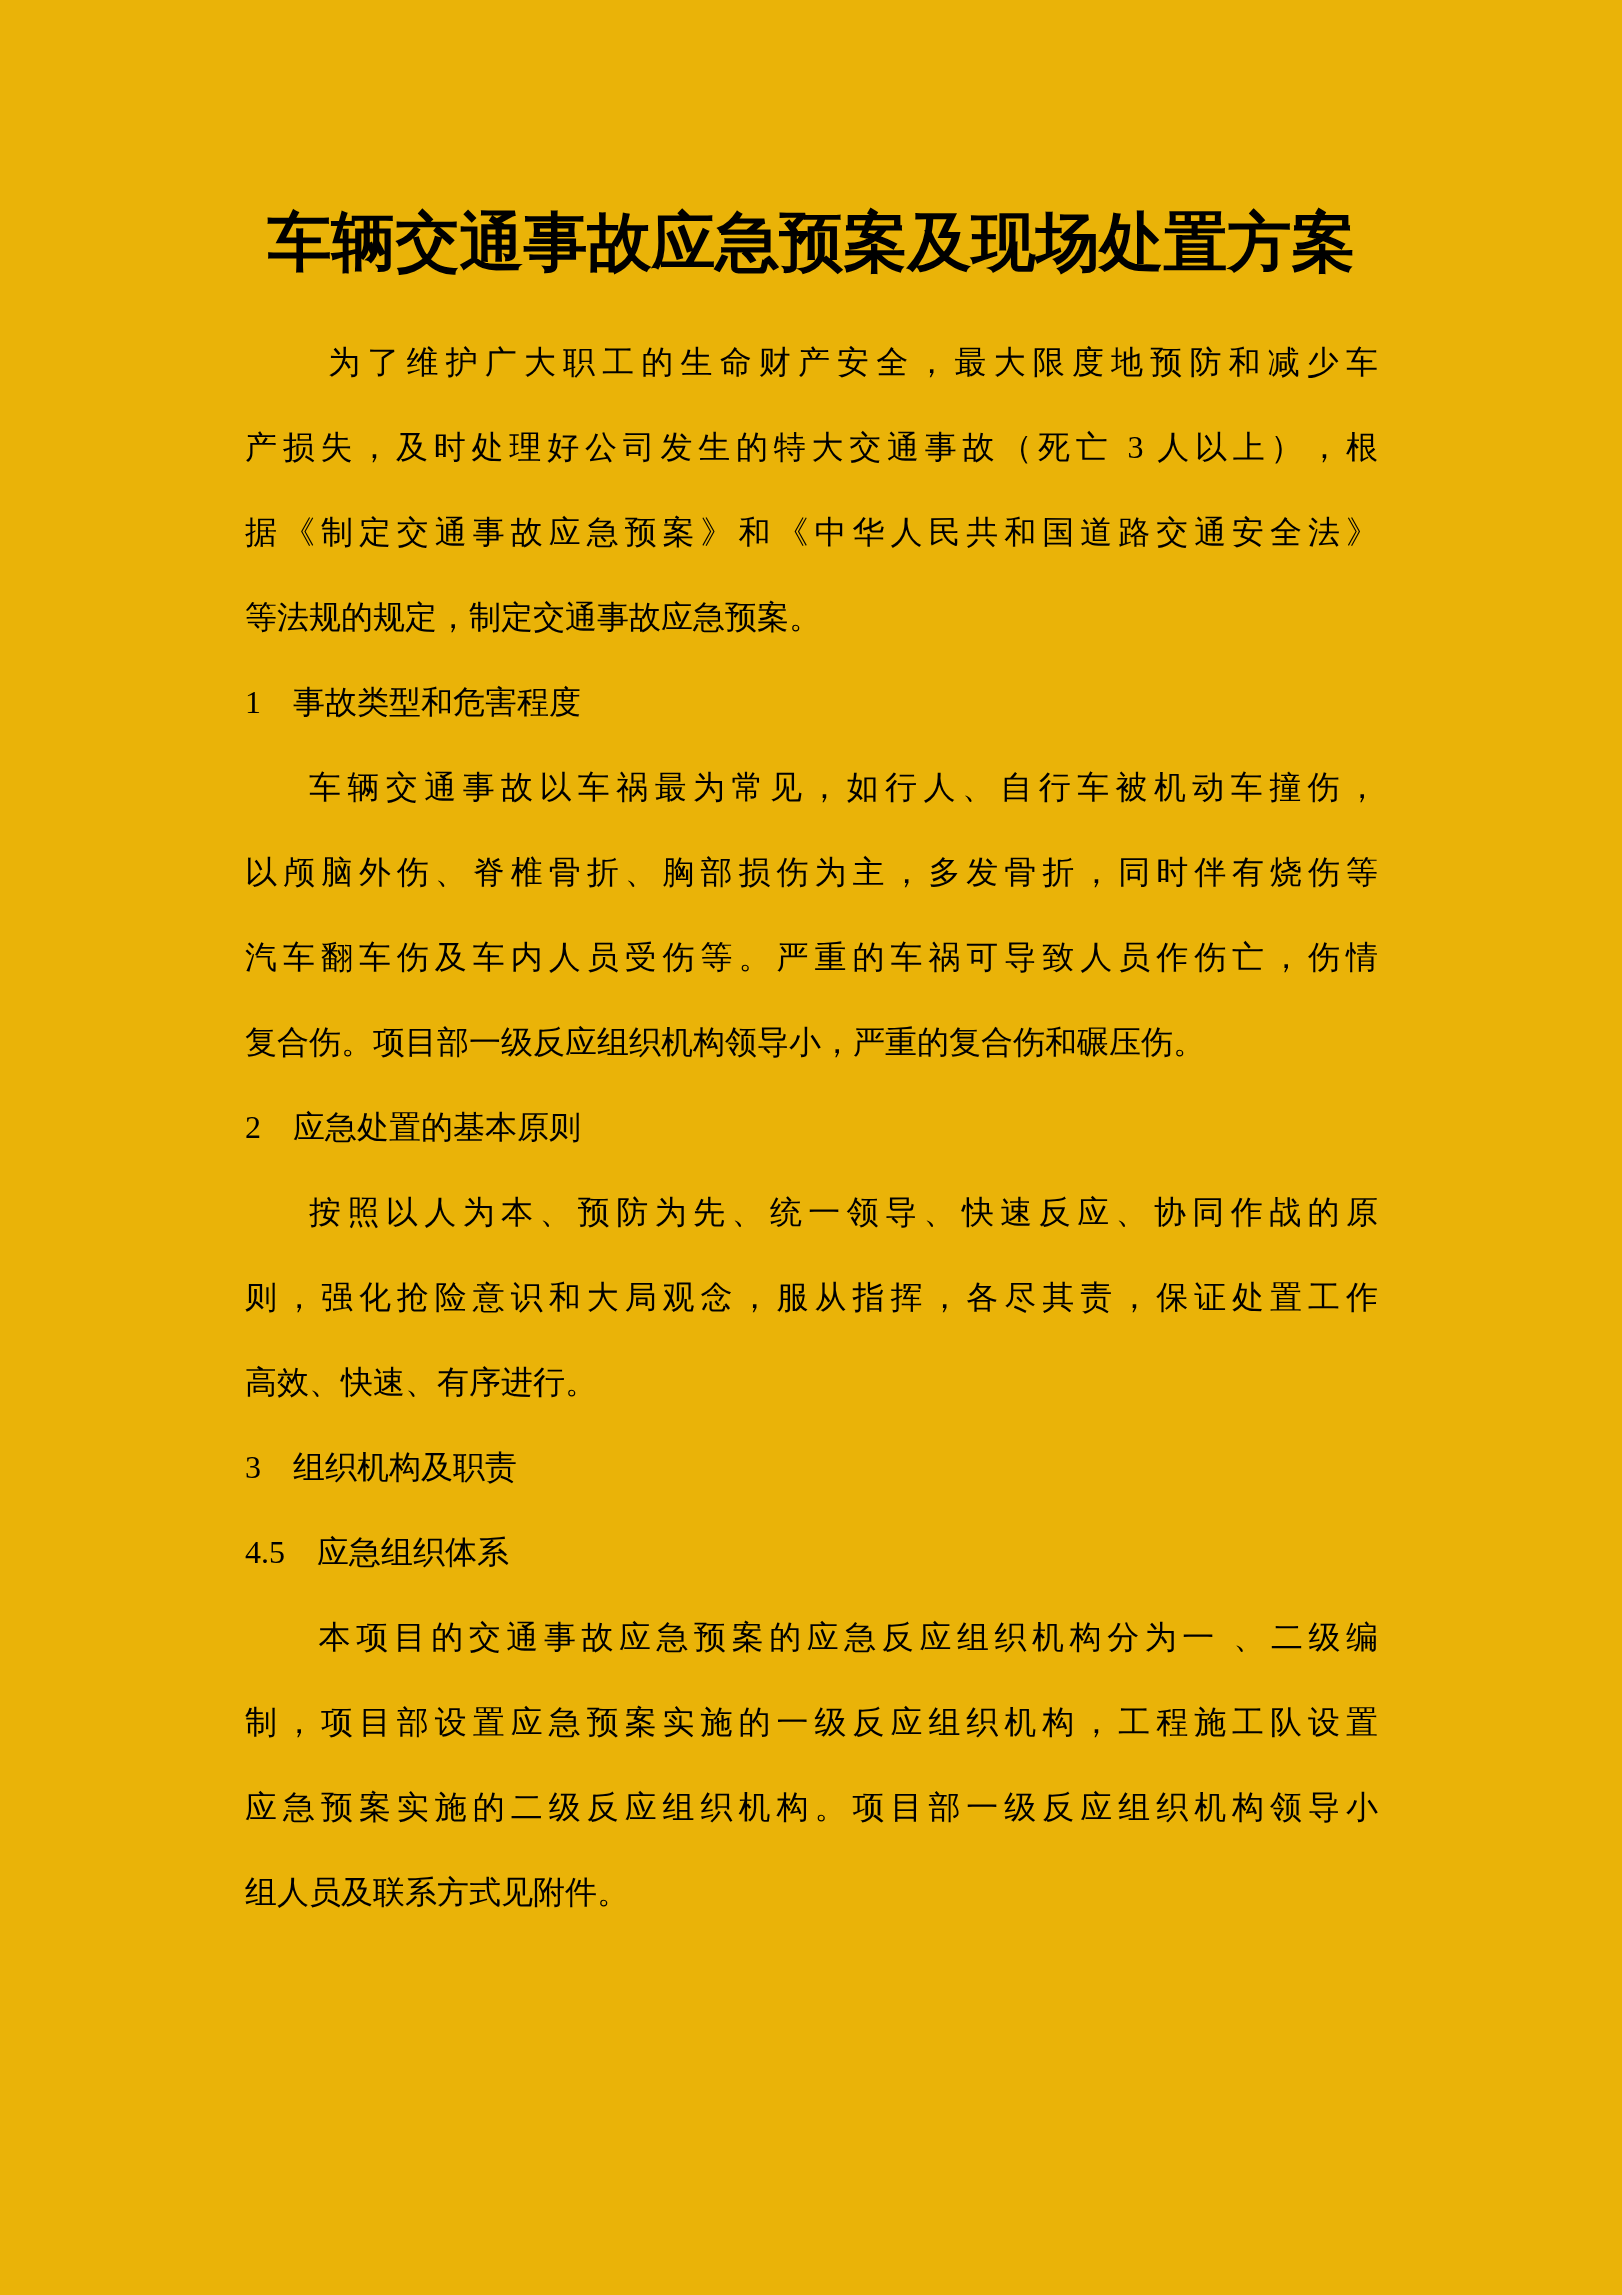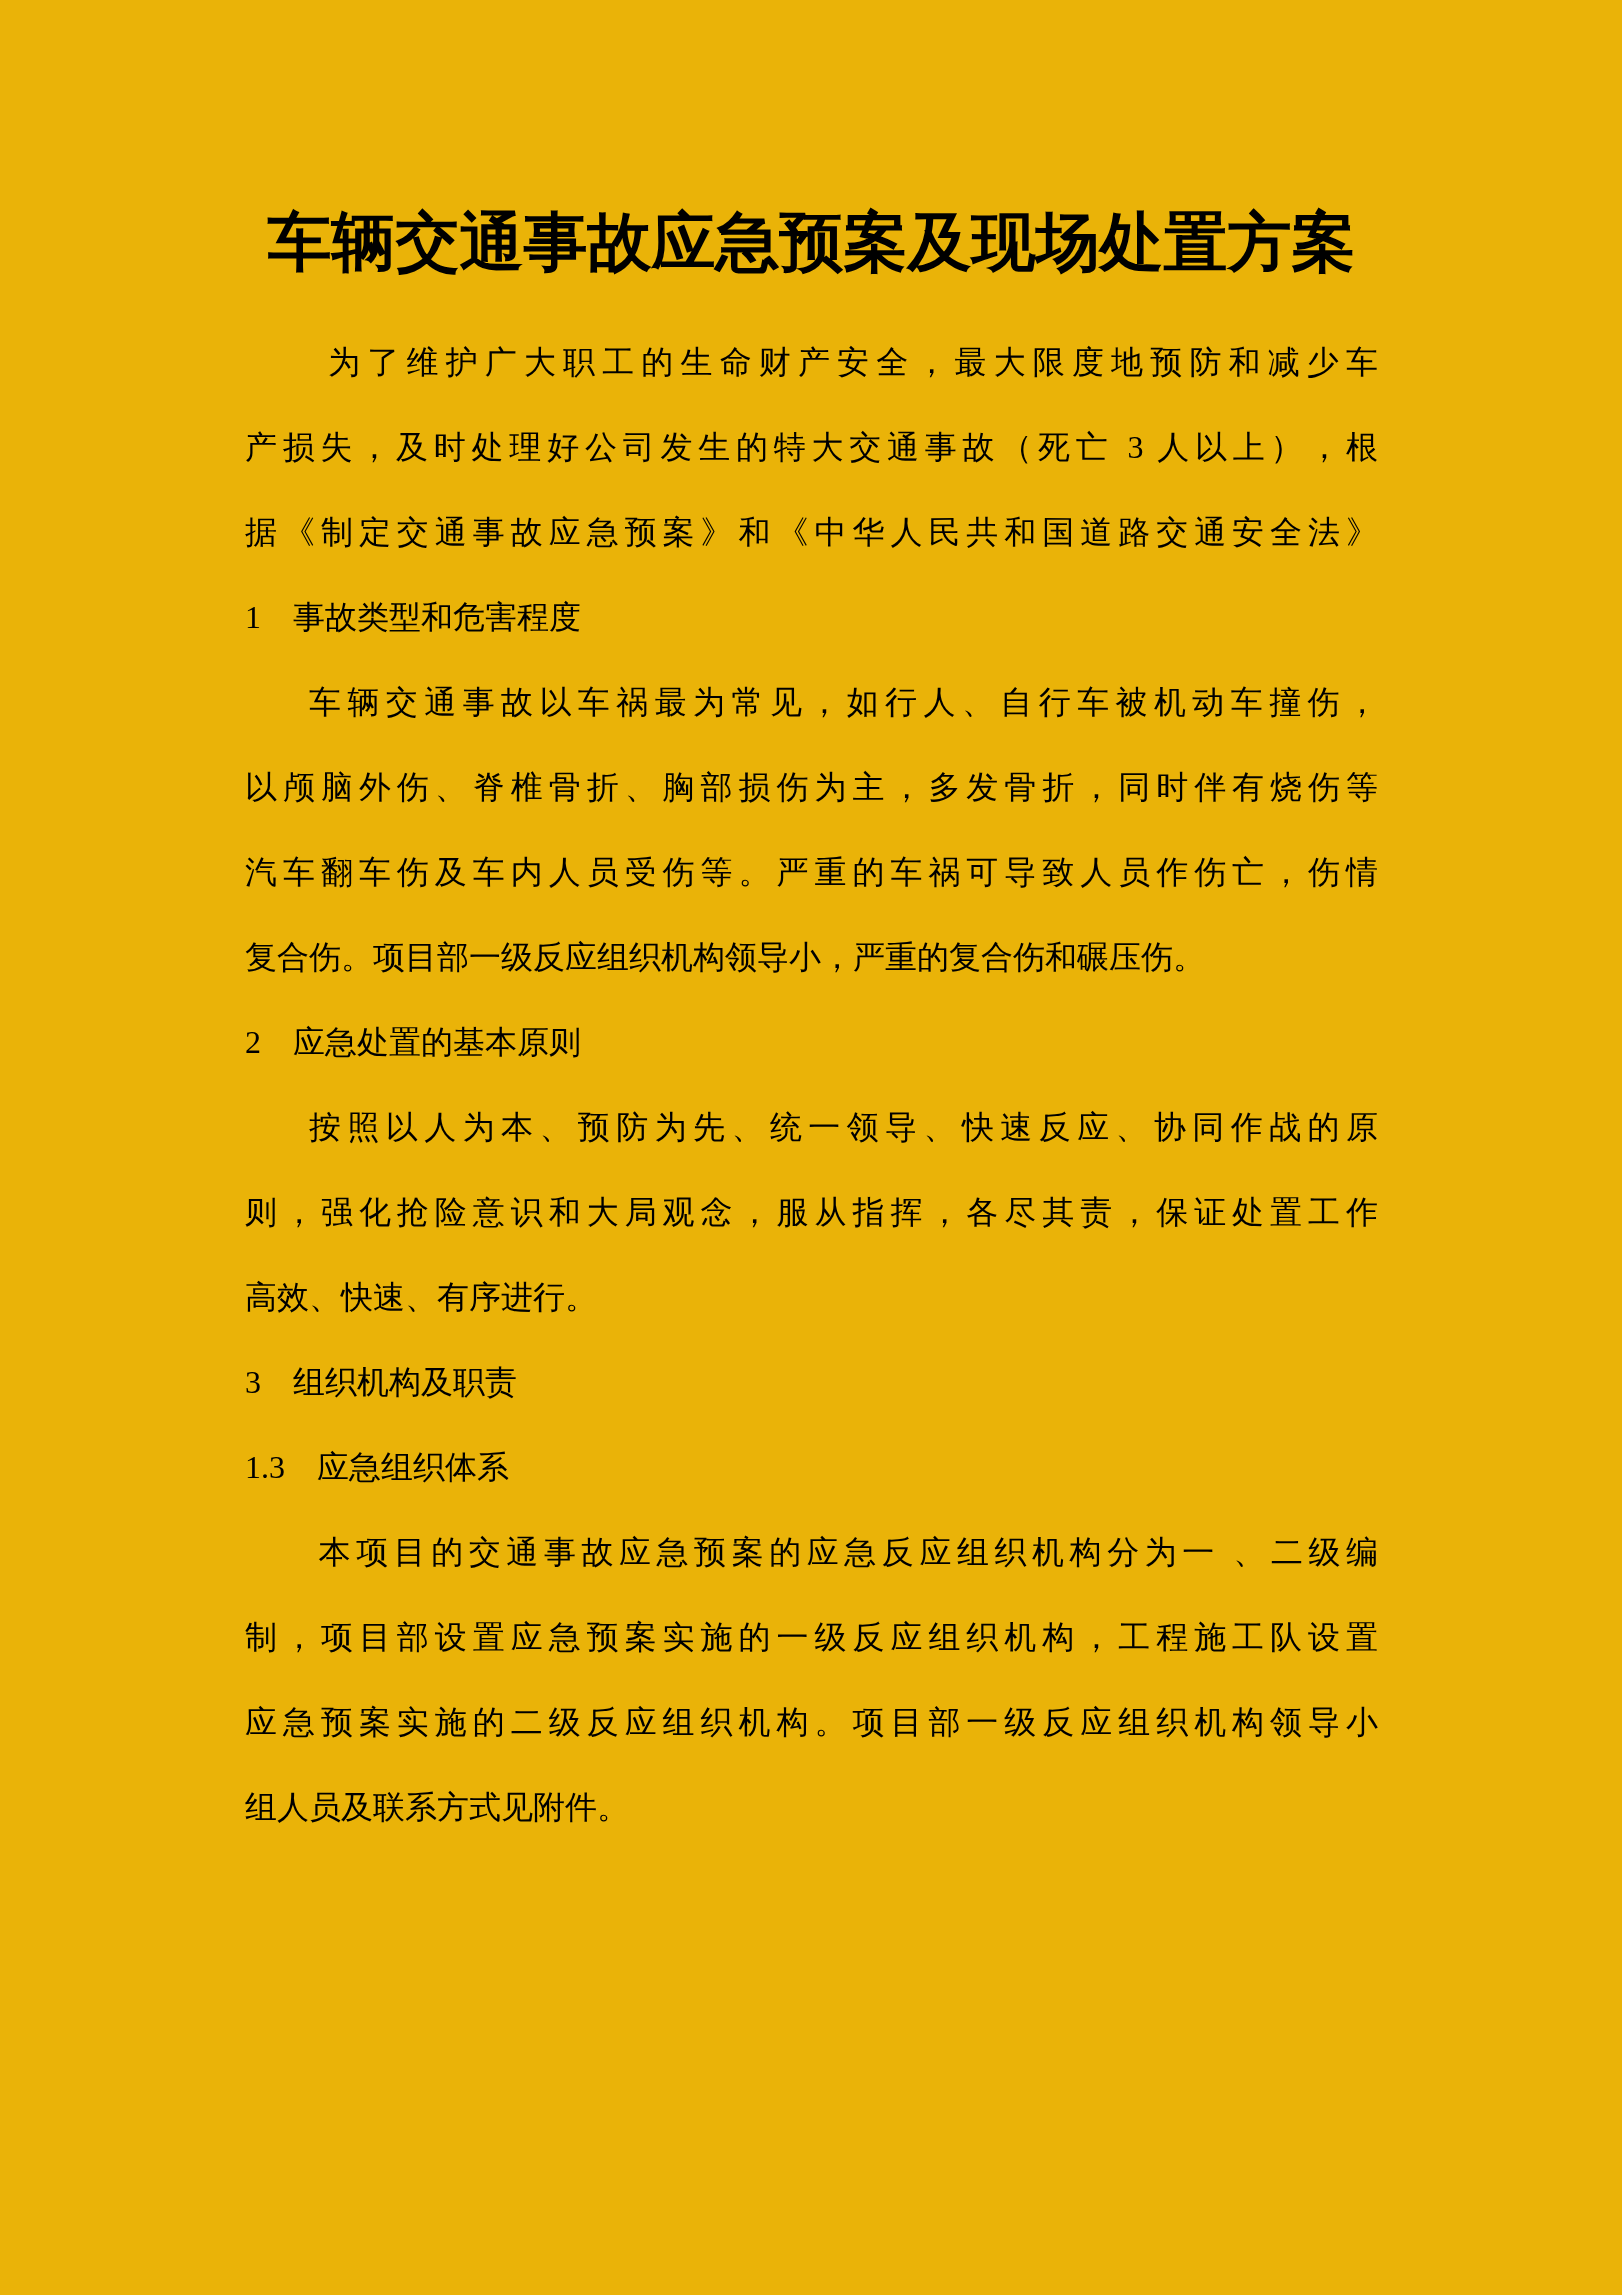--- a/index.html
+++ b/index.html
@@ -51,34 +51,35 @@
 <body>
 
 <div class="page">
   <div class="content">
 
     <h1 class="doc-title">车辆交通事故应急预案及现场处置方案</h1>
 
     <p class="doc-line j ind26">为了维护广大职工的生命财产安全，最大限度地预防和减少车</p>
     <p class="doc-line j">产损失，及时处理好公司发生的特大交通事故（死亡 3 人以上），根</p>
     <p class="doc-line j">据《制定交通事故应急预案》和《中华人民共和国道路交通安全法》</p>
+    <p class="doc-line last">等法规的规定，制定交通事故应急预案。</p>
 
     <h2 class="doc-line heading">1　事故类型和危害程度</h2>
     <p class="doc-line j ind2">车辆交通事故以车祸最为常见，如行人、自行车被机动车撞伤，</p>
     <p class="doc-line j">以颅脑外伤、脊椎骨折、胸部损伤为主，多发骨折，同时伴有烧伤等</p>
     <p class="doc-line j">汽车翻车伤及车内人员受伤等。严重的车祸可导致人员作伤亡，伤情</p>
     <p class="doc-line last">复合伤。项目部一级反应组织机构领导小，严重的复合伤和碾压伤。</p>
 
     <h2 class="doc-line heading">2　应急处置的基本原则</h2>
     <p class="doc-line j ind2">按照以人为本、预防为先、统一领导、快速反应、协同作战的原</p>
     <p class="doc-line j">则，强化抢险意识和大局观念，服从指挥，各尽其责，保证处置工作</p>
     <p class="doc-line last">高效、快速、有序进行。</p>
 
     <h2 class="doc-line heading">3　组织机构及职责</h2>
-    <h2 class="doc-line heading">1.3　应急组织体系</h2>
+    <h2 class="doc-line heading">4.5　应急组织体系</h2>
     <p class="doc-line j ind23">本项目的交通事故应急预案的应急反应组织机构分为一 、二级编</p>
     <p class="doc-line j">制，项目部设置应急预案实施的一级反应组织机构，工程施工队设置</p>
     <p class="doc-line j">应急预案实施的二级反应组织机构。项目部一级反应组织机构领导小</p>
     <p class="doc-line last">组人员及联系方式见附件。</p>
 
   </div>
 </div>
 
 
 </body></html>

